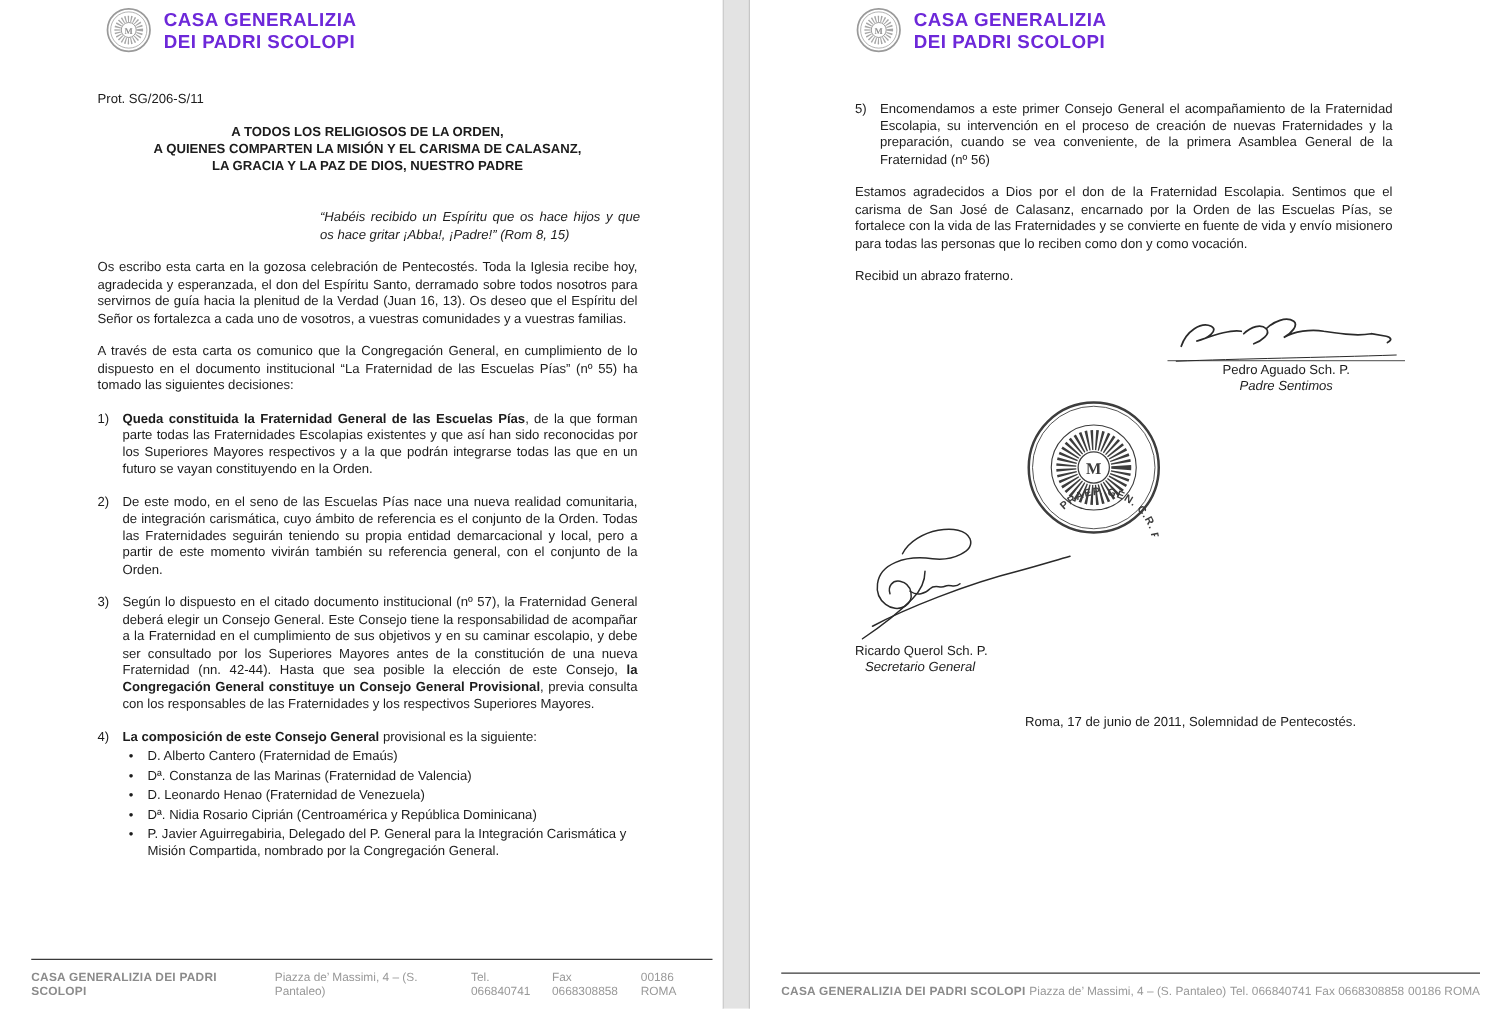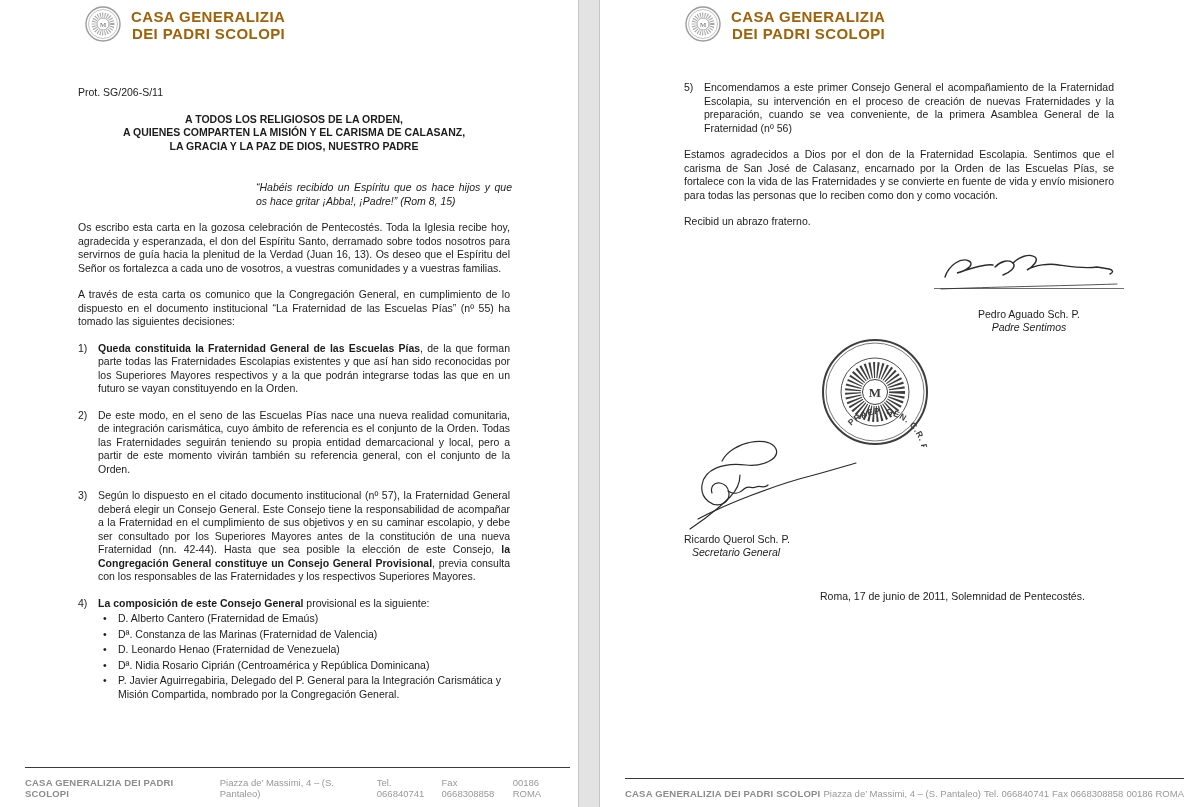--- a/index.html
+++ b/index.html
@@ -10,43 +10,43 @@
   .spread { display:flex; width:1192px; height:807px; }
   .page { position:relative; background:#fff; height:807px; box-sizing:border-box; }
   .page-1 { width:578px; }
   .page-2 { width:592px; }
   .divider {
     width:22px; height:807px; background:#e3e3e3;
     border-left:1px solid #c6c6c6; border-right:1px solid #c6c6c6; box-sizing:border-box;
   }
   
   .hdr { display:flex; align-items:flex-start; gap:9px; padding:5px 0 0 84px; height:48px; }
-  .hdr-txt { color:#a16207; font-weight:bold; font-size:15px; line-height:17px; letter-spacing:0.4px; padding-top:3px;text-align:right; }
+  .hdr-txt { color:#6d28d9; font-weight:bold; font-size:15px; line-height:17px; letter-spacing:0.4px; padding-top:3px; }
   
   .content { padding:0 68px 0 78px; font-size:10.5px; line-height:13.5px; }
   .page-2 .content { padding:0 78px 0 84px; }
-  .prot { margin-top:33px; }
+  .prot { margin-top:20px; }
   .heading { margin-top:13px; text-align:center; font-weight:bold; line-height:13.5px; }
   .quote { margin:28px 0 0 178px; width:256px; font-style:italic; text-align:justify; }
   .salutation { margin-top:26px; }
   p.j { text-align:justify; margin:13px 0 0 0; }
   .li { display:flex; margin-top:13px; }
   .li .num { width:20px; flex:none; }
   .li .litext { flex:1; text-align:justify; }
   .bseg { font-weight:bold; }
   .bullets { margin-top:2px; }
   .bullet { display:flex; padding-left:25px; margin-top:2px; }
   .bullet .dot { width:15px; flex:none; }
   .bullet .btext { flex:1; }
   
   .closing { margin-top:13px; }
   .sig1 { width:190px; margin:14px 0 0 250px; text-align:center; }
   .sig1 svg { display:block; margin:0 auto; }
   .sig1 .sigrule { border-top:1px solid #6e6e6e; margin-top:-7px; }
-  .sig1 .name { padding-top:19px; }
+  .sig1 .name { padding-top:1px; }
   .role { font-style:italic; }
   .seal { margin:2px 0 0 136px; width:110px; height:110px; }
   .sig2 { margin-top:-12px; }
   .sig2 svg { display:block; }
   .sig2 .name { margin-top:2px; }
   .sig2 .role { padding-left:8px; }
   .dateline { margin:30px 0 0 136px; }
   
   .pfooter { position:absolute; bottom:8px; left:0; right:0; }
   .frule { border-top:1px solid #3a3a3a; margin:0 8px 0 25px; }

